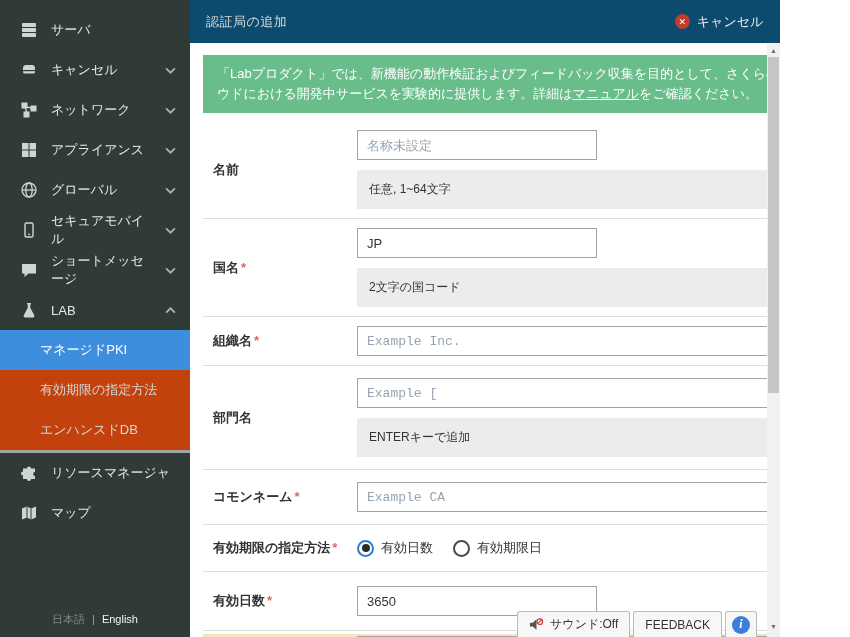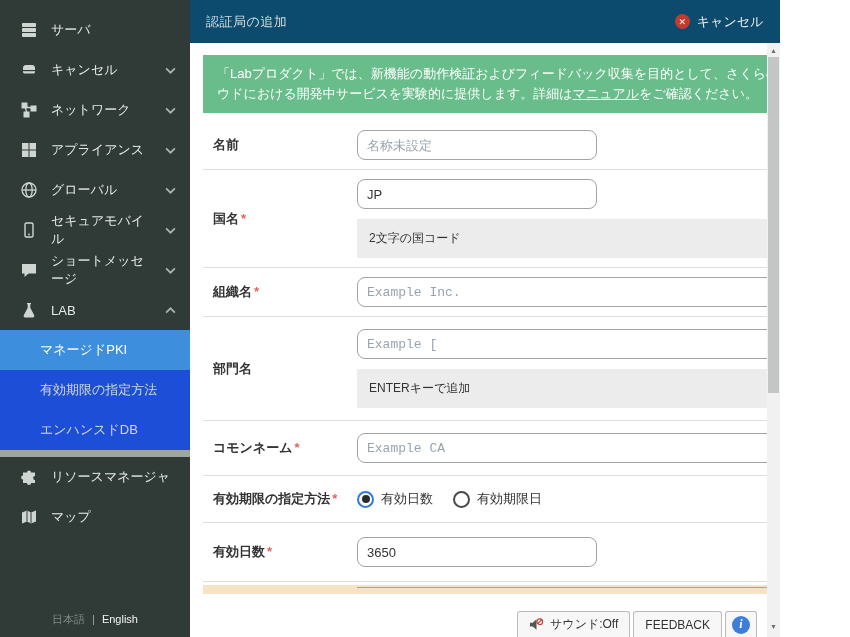--- a/index.html
+++ b/index.html
@@ -9,21 +9,21 @@
 
   
   .sidebar { position:absolute; left:0; top:0; width:190px; height:637px; background:#303b37; color:#e4e8e6; }
   .side-nav { padding-top:10px; }
   .side-item { height:40px; display:flex; align-items:center; gap:13px; padding:0 14px 0 20px;
                font-size:13px; cursor:pointer; }
   .side-item .sicon { width:18px; height:18px; flex:0 0 18px; color:#cfd6d2; display:flex; align-items:center; }
   .side-item svg { width:18px; height:18px; }
   .chev { margin-left:auto; color:#aab4af; display:flex; }
   .chev svg { width:11px; height:11px; }
-  .submenu { background:#1d4ed8; border-bottom:7px solid #a3a3a3; }
+  .submenu { background:#c2410c; border-bottom:3px solid #a3a3a3; }
   .submenu-item { height:40px; display:flex; align-items:center; padding-left:40px; font-size:13px;
                   color:#d2d8d5; cursor:pointer; }
   .submenu-item.selected { background:#3e8ede; color:#fff; }
   .lang-bar { position:absolute; bottom:10px; left:0; width:100%; text-align:center; font-size:11px; }
   .lang-ja { color:#7f8a86; cursor:pointer; }
   .lang-div { color:#9aa4a0; margin:0 7px; }
   .lang-en { color:#f2f4f3; cursor:pointer; }
 
   
   .topbar { position:absolute; left:190px; top:0; width:660px; height:43px; background:#0c4a6e;
@@ -41,21 +41,21 @@
             line-height:1.55; padding:9px 14px; }
   .banner a { color:#fff; text-decoration:underline; cursor:pointer; }
 
   .form { margin-left:13px; width:618px; margin-top:8px; }
   .frow { display:flex; align-items:center; border-bottom:1px solid #ddd; padding:9px 0; }
   .frow.pad12 { padding:12px 0; }
   .frow.pad14 { padding:14px 0; }
   .flabel { width:154px; flex:0 0 154px; font-size:13px; font-weight:bold; color:#333; padding-left:10px; }
   .req { color:#e0635c; margin-left:2px; font-weight:bold; }
   .fctrl { flex:1; }
-  .tinput { height:30px; border:1px solid #a3a3a3; border-radius:8px; font-size:13px; padding:0 9px;
+  .tinput { height:30px; border:1px solid #a3a3a3; border-radius:0; font-size:13px; padding:0 9px;
             color:#333; background:#fff; font-family:"Liberation Sans","DejaVu Sans",sans-serif; }
   .tinput::placeholder { color:#97a4b0; opacity:1; }
   .short { width:240px; }
   .full { width:100%;font-family:Liberation Mono, monospace; }
   .hint { background:#ececec; margin-top:10px; padding:11px 12px; font-size:12px; color:#333; }
 
   .radios { display:flex; align-items:center; gap:20px; }
   .radio { display:flex; align-items:center; gap:7px; font-size:13px; color:#333; cursor:pointer; }
   .rc { width:17px; height:17px; border-radius:50%; border:2px solid #4a4a4a; background:#fff;
         position:relative; flex:0 0 17px; }
@@ -273,20 +273,21 @@
     </div>
 
     <div class="form">
 
       <div class="frow">
         <div class="flabel">
           <span>名前</span>
         </div>
         <div class="fctrl">
           <input class="tinput short" type="text" placeholder="名称未設定" style="">
+          <div class="hint">任意, 1~64文字</div>
         </div>
       </div>
 
       <div class="frow">
         <div class="flabel">
           <span>国名</span><span class="req">*</span>
         </div>
         <div class="fctrl">
           <input class="tinput short" type="text" value="JP" style="">
           <div class="hint">2文字の国コード</div>

